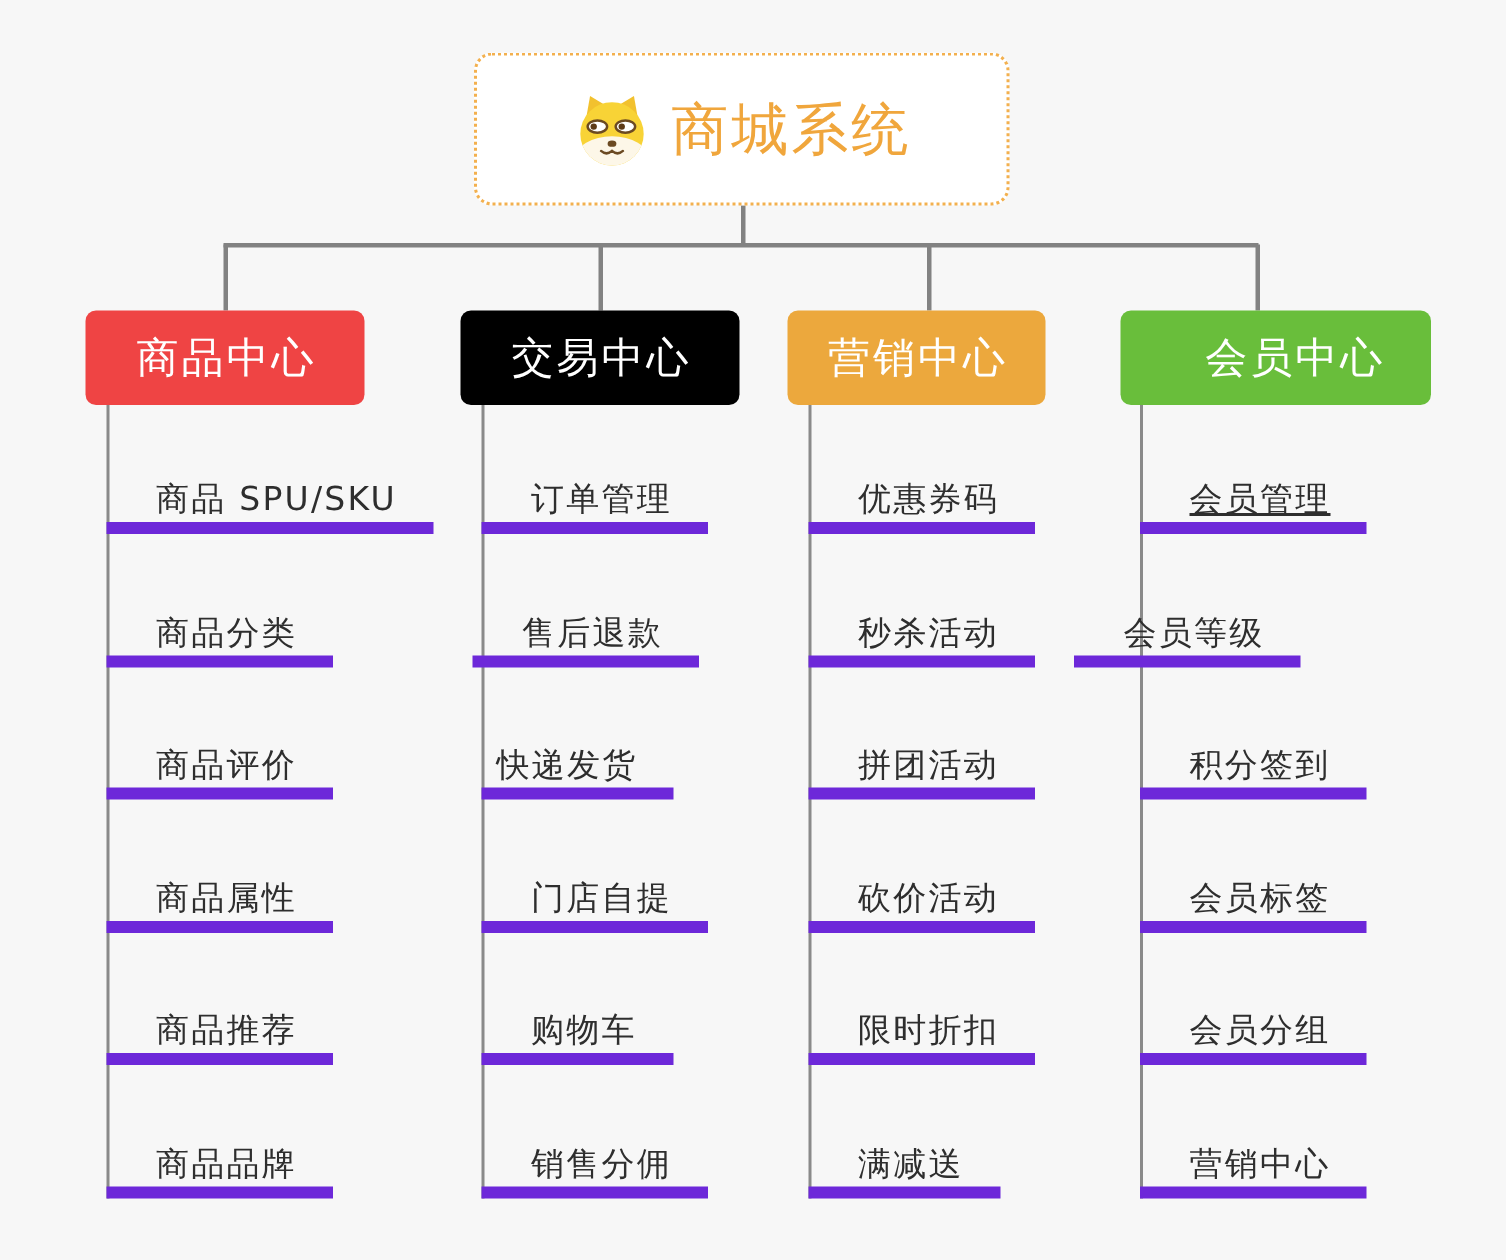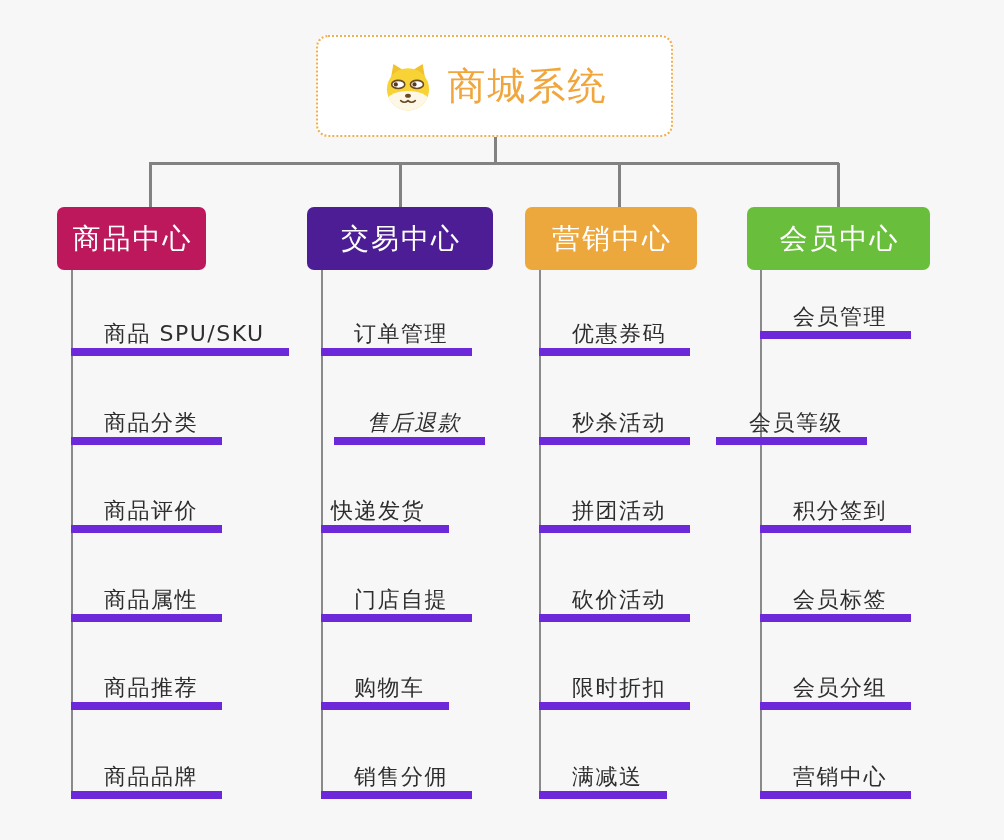--- a/index.html
+++ b/index.html
@@ -99,50 +99,50 @@
       <circle cx="17" cy="30" r="2.6" fill="#5c3a17"></circle>
       <circle cx="40" cy="30" r="2.6" fill="#5c3a17"></circle>
       <ellipse cx="32" cy="44" rx="3.6" ry="2.6" fill="#6b4a22"></ellipse>
       <path d="M23,50 Q27.5,54 32,50 Q36.5,54 41,50" fill="none" stroke="#6b4a22" stroke-width="2" stroke-linecap="round"></path>
     </svg>
     <span class="root-title">商城系统</span>
   </div>
 
   <div id="branches">
       <div class="line" style="left: 148.5px; top: 163px; width: 3px; height: 44px;"></div>
-      <div class="branch-node" style="left: 57px; width: 149px; background: #be185d;">商品中心</div>
+      <div class="branch-node" style="left: 57px; width: 186px; background: #ef4444;">商品中心</div>
       <div class="spine" style="left: 71px;"></div>
       <div class="sub-node" style="left: 71px; top: 321px;">商品 SPU/SKU</div>
       <div class="sub-node" style="left: 71px; top: 409.5px;">商品分类</div>
       <div class="sub-node" style="left: 71px; top: 498px;">商品评价</div>
       <div class="sub-node" style="left: 71px; top: 586.5px;">商品属性</div>
       <div class="sub-node" style="left: 71px; top: 675px;">商品推荐</div>
       <div class="sub-node" style="left: 71px; top: 763.5px;">商品品牌</div>
       <div class="line" style="left: 398.5px; top: 163px; width: 3px; height: 44px;"></div>
-      <div class="branch-node" style="left: 307px; width: 186px; background: #4c1d95;">交易中心</div>
+      <div class="branch-node" style="left: 307px; width: 186px; background: #000000;">交易中心</div>
       <div class="spine" style="left: 321px;"></div>
       <div class="sub-node" style="left: 321px; top: 321px;">订单管理</div>
-      <div class="sub-node" style="left: 334px; top: 409.5px; font-style: italic;">售后退款</div>
+      <div class="sub-node" style="left: 315px; top: 409.5px;">售后退款</div>
       <div class="sub-node" style="left: 321px; top: 498px; padding-left: 10px;">快递发货</div>
       <div class="sub-node" style="left: 321px; top: 586.5px; text-align: right;">门店自提</div>
       <div class="sub-node" style="left: 321px; top: 675px;">购物车</div>
       <div class="sub-node" style="left: 321px; top: 763.5px;">销售分佣</div>
       <div class="line" style="left: 617.5px; top: 163px; width: 3px; height: 44px;"></div>
       <div class="branch-node" style="left: 525px; width: 172px; background: rgb(236, 168, 61);">营销中心</div>
       <div class="spine" style="left: 539px;"></div>
       <div class="sub-node" style="left: 539px; top: 321px;">优惠券码</div>
       <div class="sub-node" style="left: 539px; top: 409.5px;">秒杀活动</div>
       <div class="sub-node" style="left: 539px; top: 498px;">拼团活动</div>
       <div class="sub-node" style="left: 539px; top: 586.5px;">砍价活动</div>
       <div class="sub-node" style="left: 539px; top: 675px;">限时折扣</div>
       <div class="sub-node" style="left: 539px; top: 763.5px;">满减送</div>
       <div class="line" style="left: 837px; top: 163px; width: 3px; height: 44px;"></div>
-      <div class="branch-node" style="left: 747px; width: 183px; background: rgb(105, 190, 59);">会员中心</div>
+      <div class="branch-node" style="left: 747px; width: 183px; background: rgb(105, 190, 59); padding-left: 24px;">会员中心</div>
       <div class="spine" style="left: 760px;"></div>
-      <div class="sub-node" style="left: 760px; top: 304px;">会员管理</div>
+      <div class="sub-node" style="left: 760px; top: 321px; text-decoration: underline;">会员管理</div>
       <div class="sub-node" style="left: 716px; top: 409.5px;">会员等级</div>
       <div class="sub-node" style="left: 760px; top: 498px;">积分签到</div>
       <div class="sub-node" style="left: 760px; top: 586.5px;">会员标签</div>
       <div class="sub-node" style="left: 760px; top: 675px;">会员分组</div>
       <div class="sub-node" style="left: 760px; top: 763.5px;">营销中心</div>
     </div>
 
 </div>
 
 </body></html>

